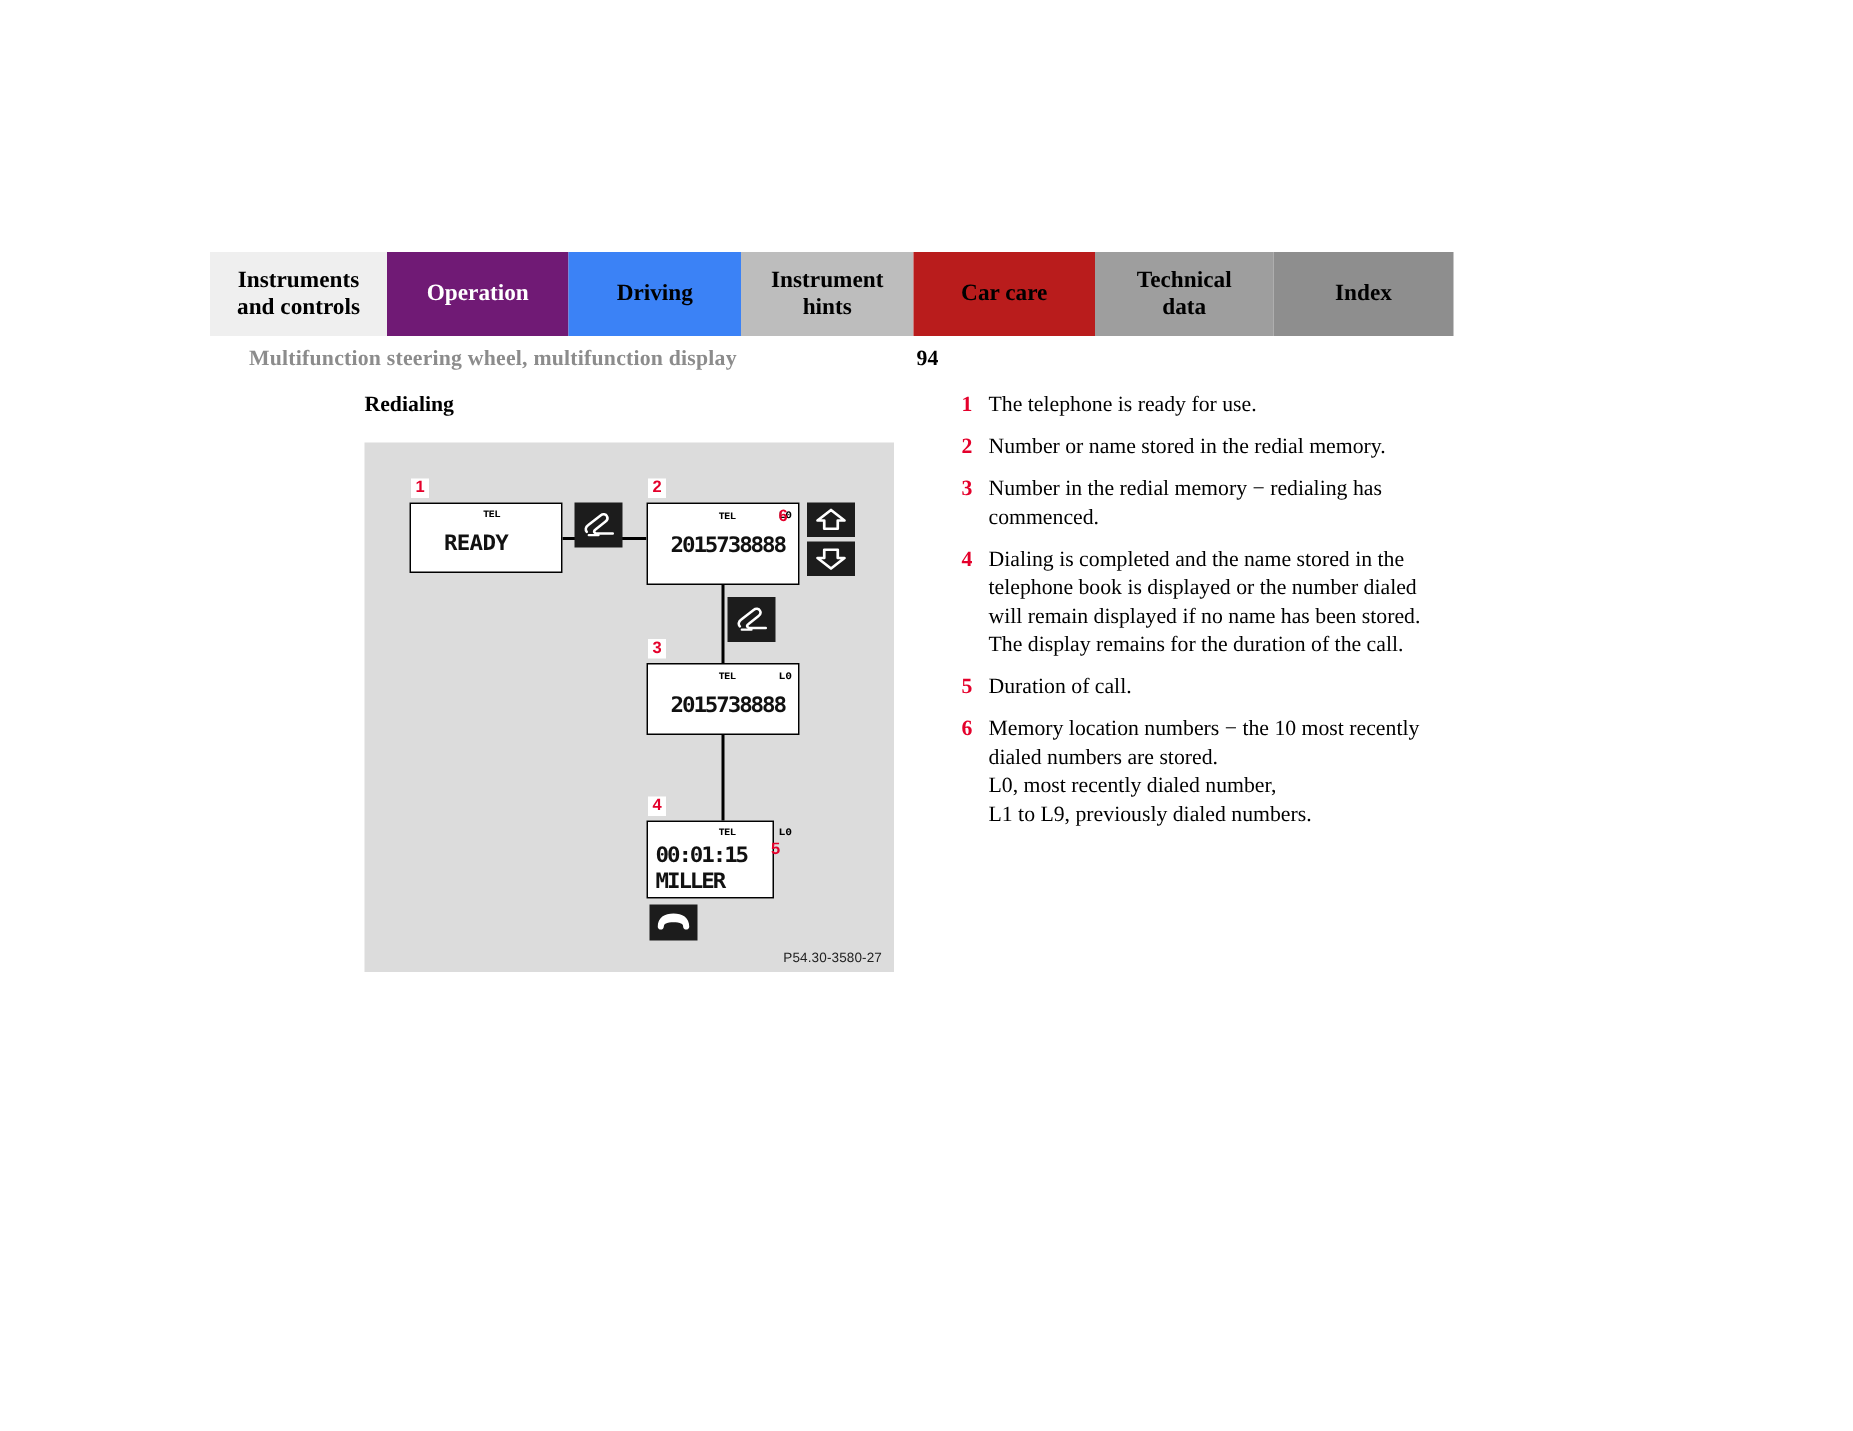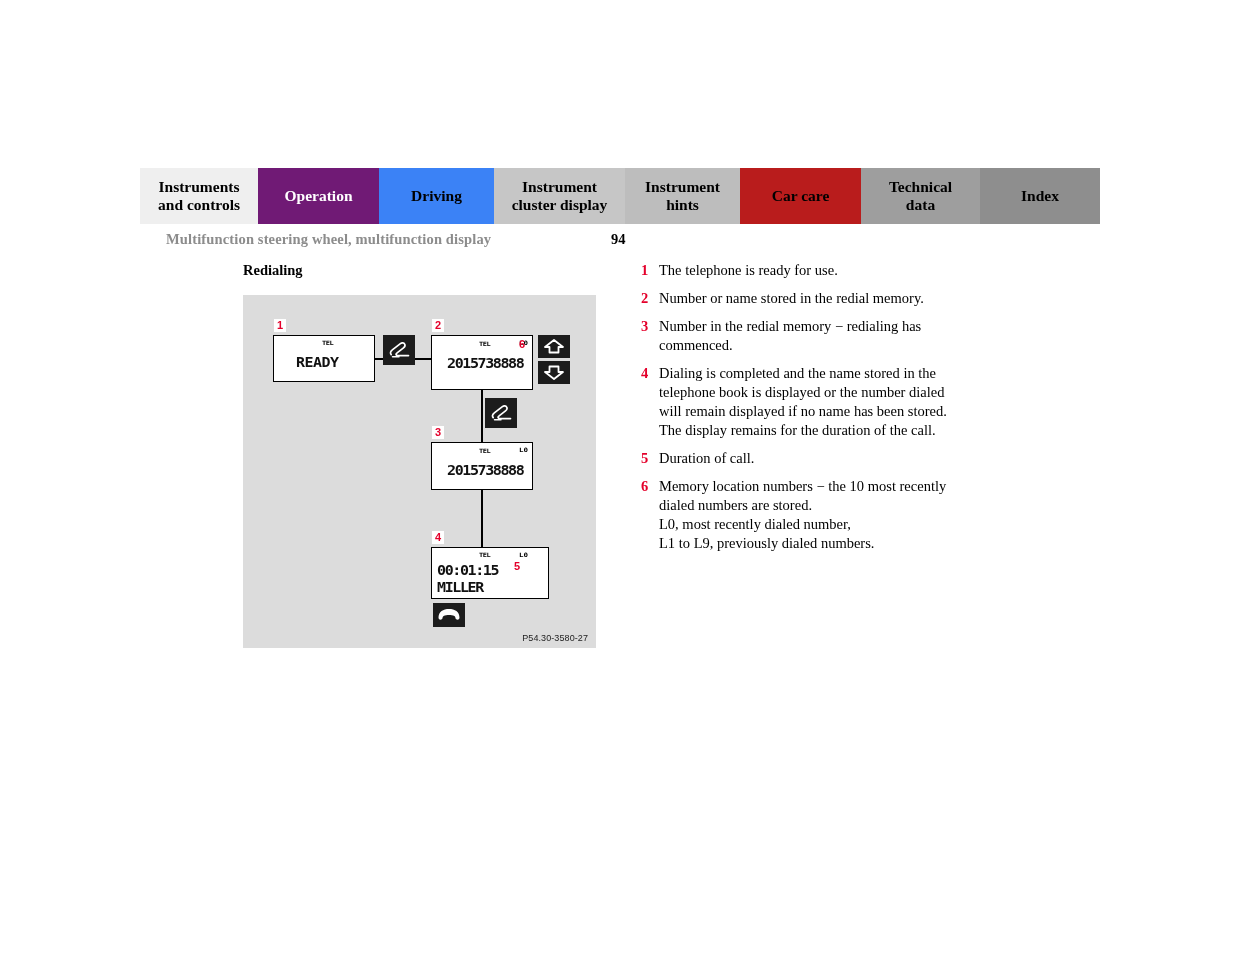--- a/index.html
+++ b/index.html
@@ -201,24 +201,20 @@
   <div class="tab" style="background: rgb(239, 239, 239); flex: 0 0 118px;">
       <span style="white-space: pre-line;">Instruments
 and controls</span>
     </div>
   <div class="tab active" style="background: #701a75; flex: 0 0 121px;">
       <span style="white-space: pre-line;">Operation</span>
     </div>
   <div class="tab" style="background: #3b82f6; flex: 0 0 115px;">
       <span style="white-space: pre-line;">Driving</span>
     </div>
-  <div class="tab" style="background: rgb(198, 198, 198); flex: 0 0 131px;">
-      <span style="white-space: pre-line;">Instrument
-cluster display</span>
-    </div>
   <div class="tab" style="background: rgb(189, 189, 189); flex: 0 0 115px;">
       <span style="white-space: pre-line;">Instrument hints</span>
     </div>
   <div class="tab" style="background: #b91c1c; flex: 0 0 121px;">
       <span style="white-space: pre-line;">Car care</span>
     </div>
   <div class="tab" style="background: rgb(158, 158, 158); flex: 0 0 119px;">
       <span style="white-space: pre-line;">Technical
 data</span>
     </div>
@@ -285,21 +281,21 @@
   <div class="callout" style="left:189px; top:131px;">3</div>
 
   <div class="lcd" id="display-dialing" style="left:188px; top:147px; width:102px; height:48px;">
     <div class="tel" style="left:47px; top:4px;">TEL</div>
     <div class="mem" style="left:87px; top:3px;">L0</div>
     <div class="big" style="left:15px; top:18px;">2015738888</div>
   </div>
 
   <div class="callout" style="left:189px; top:236px;">4</div>
 
-  <div class="lcd" id="display-in-call" style="left:188px; top:252px; width:118px; height:52px;">
+  <div class="lcd" id="display-in-call" style="left:188px; top:252px; width:85px; height:52px;">
     <div class="tel" style="left:47px; top:3px;">TEL</div>
     <div class="mem" style="left:87px; top:2px;">L0</div>
     <div class="big" style="left:5px; top:13px;">00:01:15</div>
     <div class="big" style="left:5px; top:30px;">MILLER</div>
   </div>
 
   <div class="callout bare" style="left:268px; top:265px;">5</div>
 
   <div class="keyicon" style="left:190px; top:308px; width:32px; height:24px;">
     <svg width="26" height="16" viewBox="0 0 26 16" aria-hidden="true">

